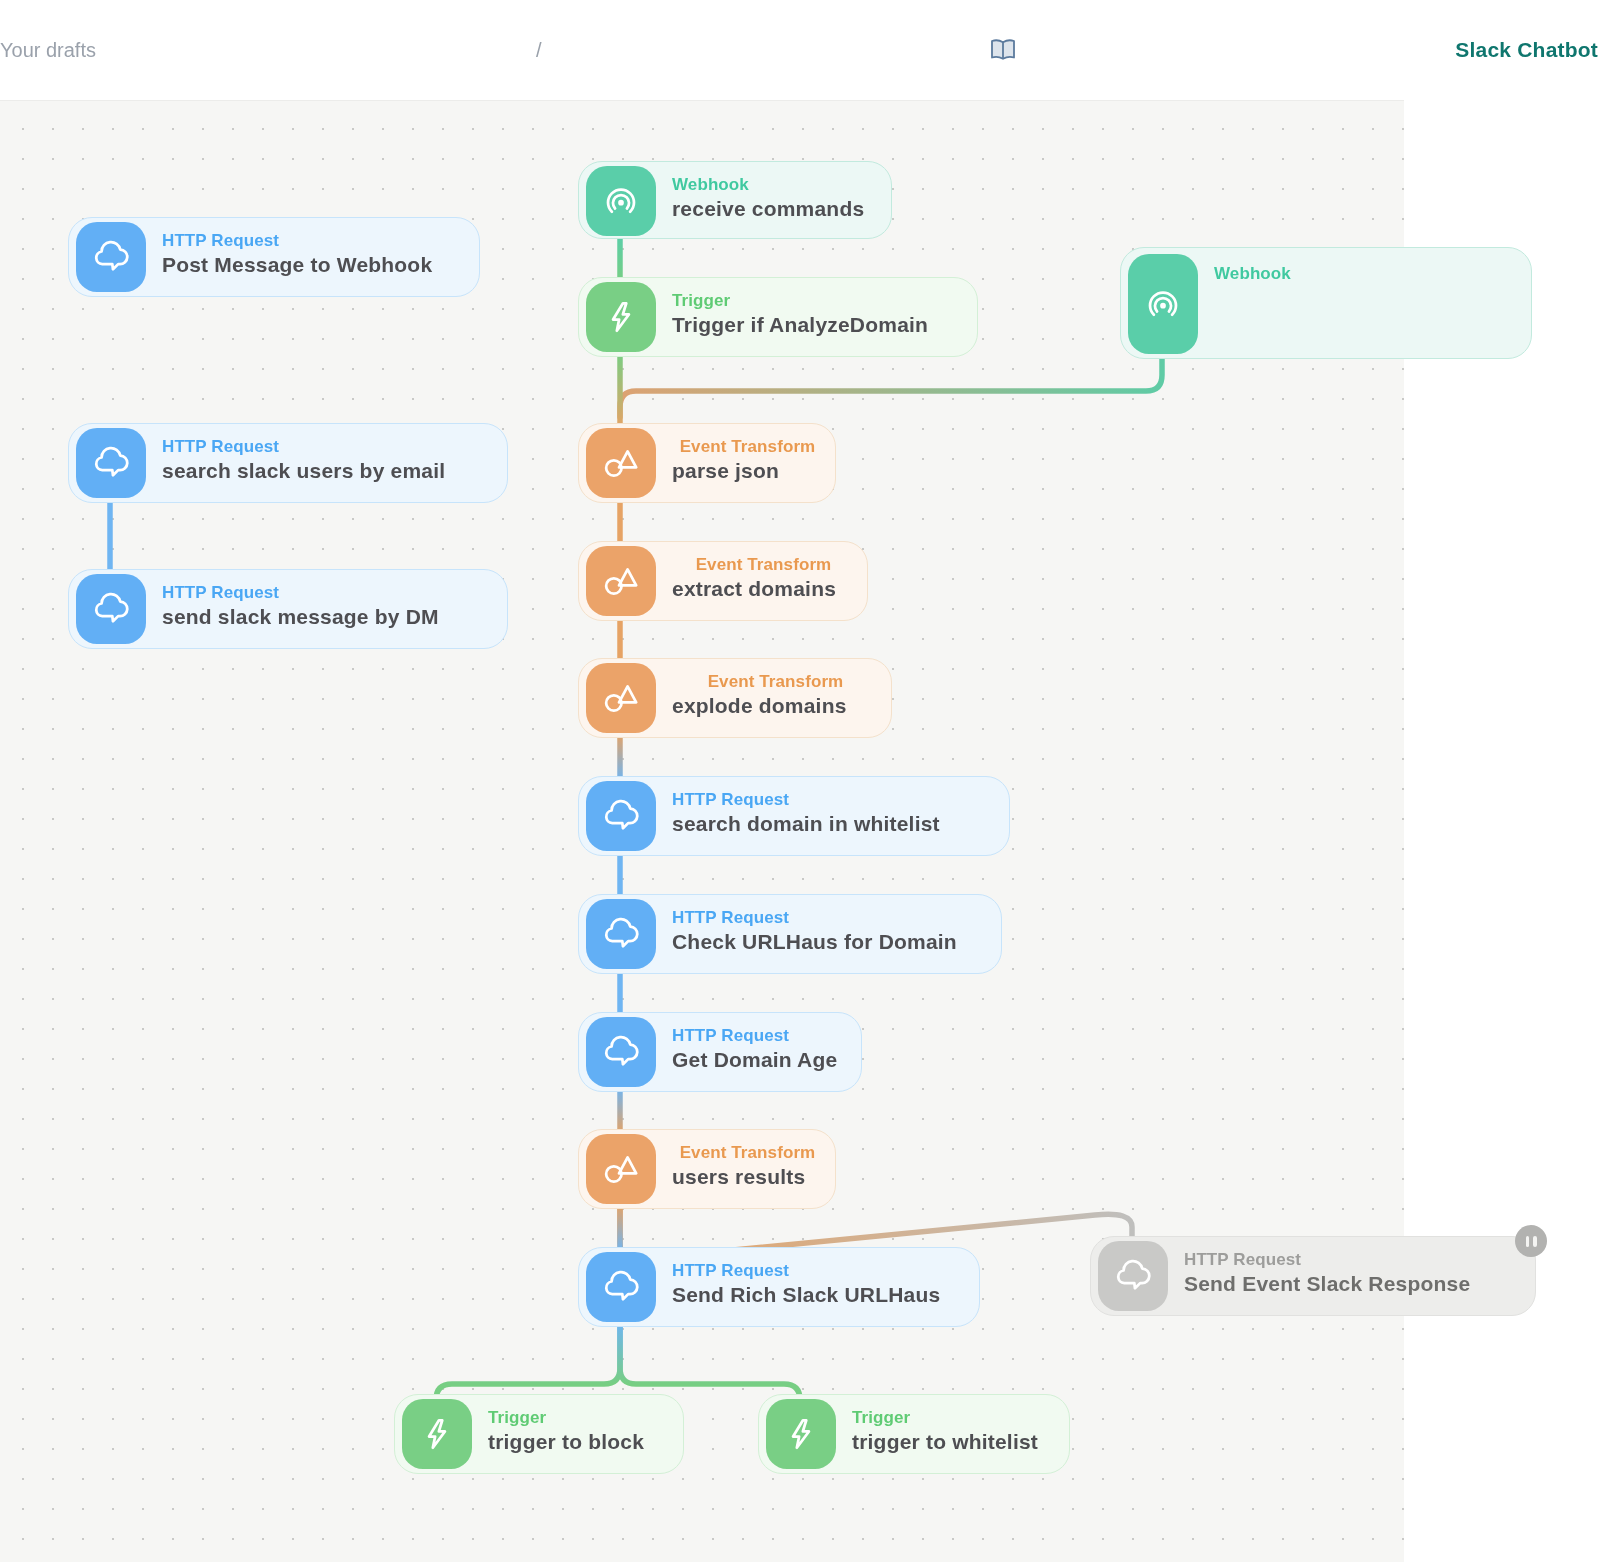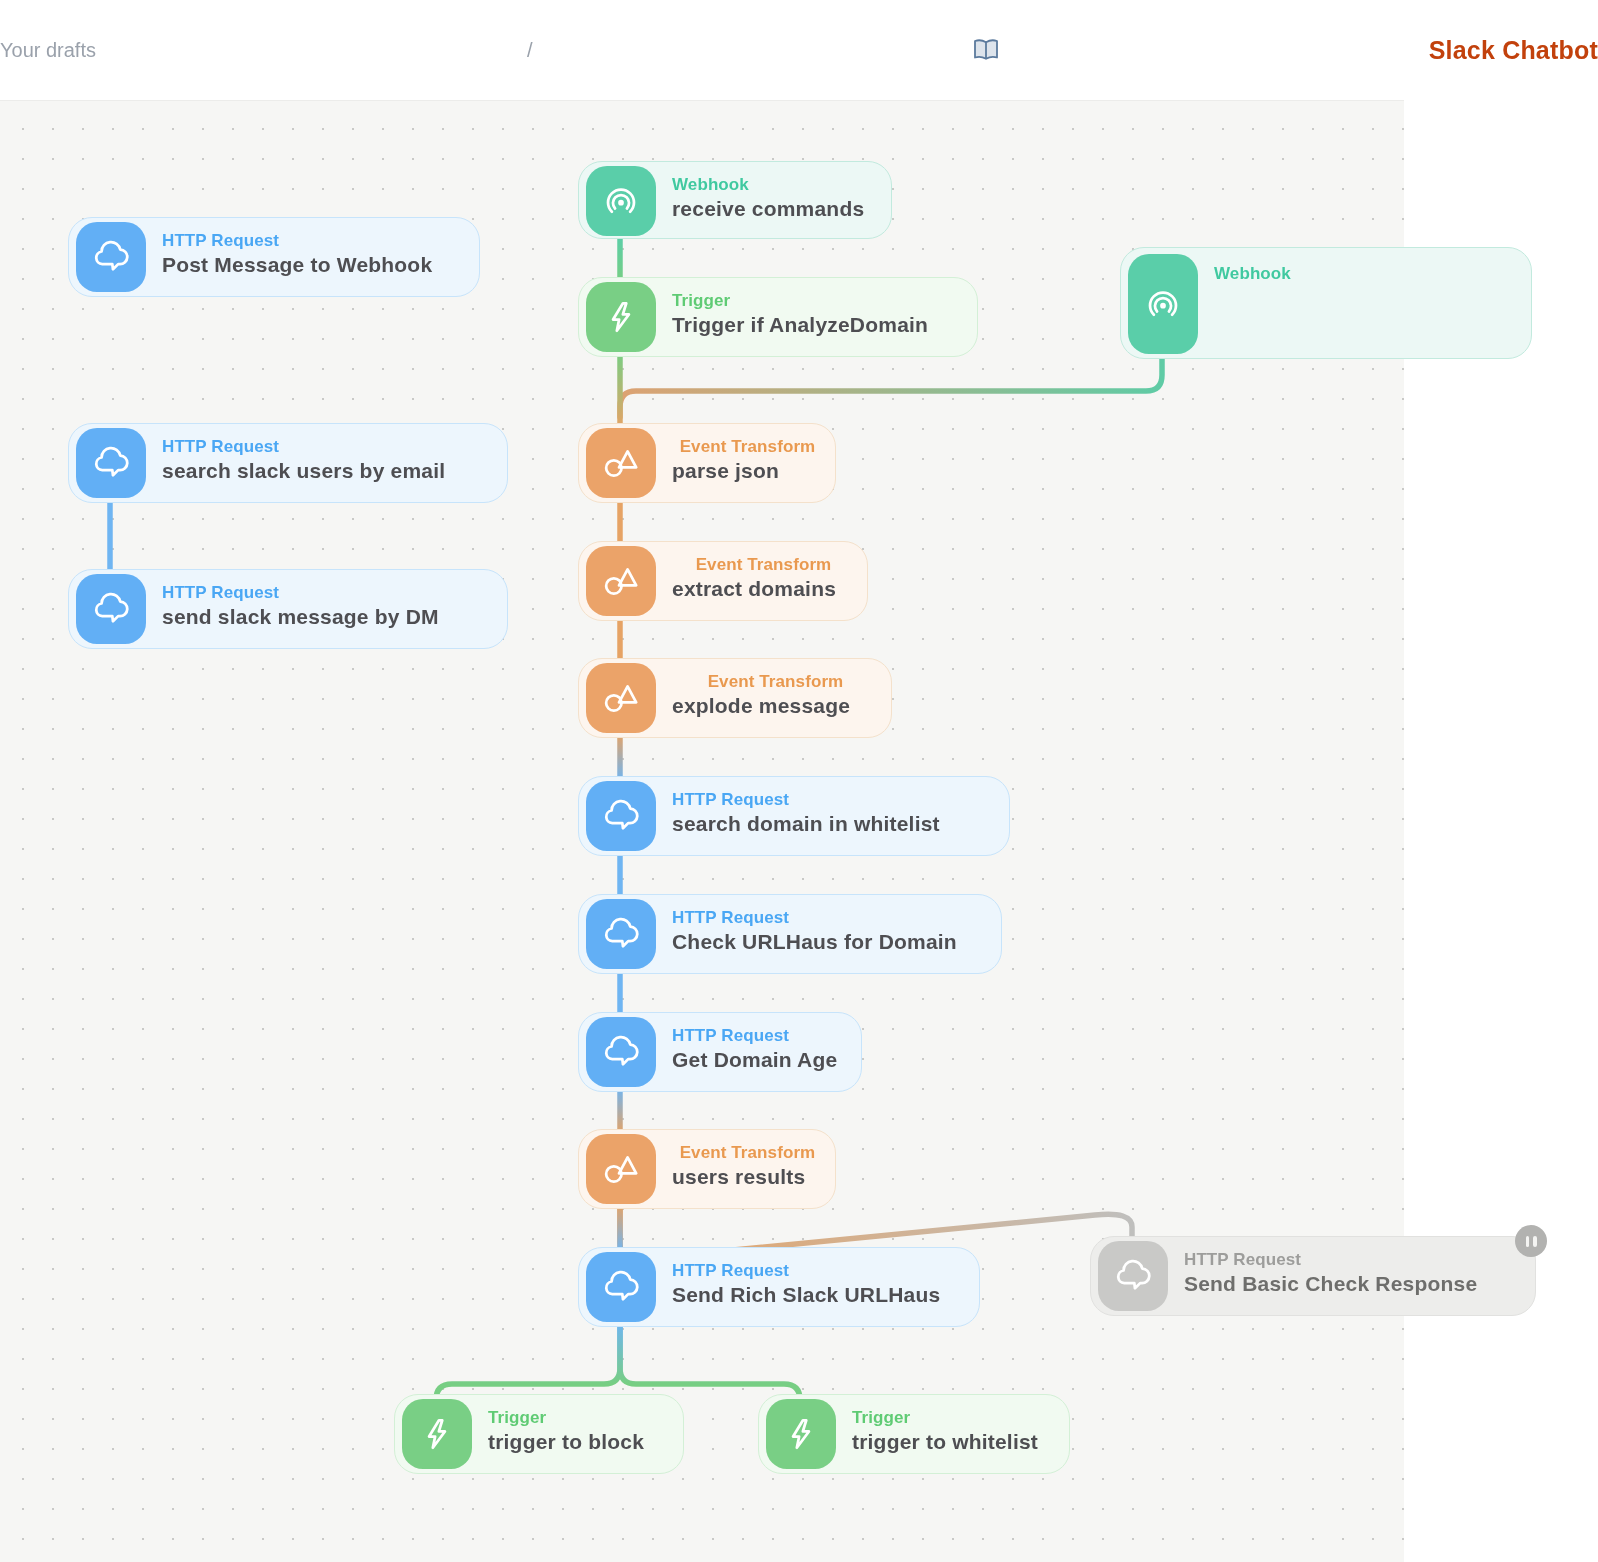--- a/index.html
+++ b/index.html
@@ -3,21 +3,21 @@
 <meta charset="utf-8">
 <style>
   * { margin:0; padding:0; box-sizing:border-box; }
   html,body { width:1598px; height:1562px; background:#ffffff; font-family:"Liberation Sans","DejaVu Sans",sans-serif; overflow:hidden; }
 
   
   .topbar { height:100px; background:#ffffff; display:flex; align-items:center; justify-content:space-between; gap:12px; }
   .crumb-parent { font-size:20px; color:#9aa1ab; }
   .crumb-sep { font-size:20px; color:#9aa1ab; margin-left:2px; }
   .book { width:28px; height:26px; display:inline-flex; margin-left:10px; }
-  .crumb-title { font-size:25px; font-weight:700; color:#c2410c; letter-spacing:.2px; }
+  .crumb-title { font-size:21px; font-weight:700; color:#0f766e; letter-spacing:.2px; }
 
   
   .canvas { position:relative; width:1404px; height:1462px;
     background-color:#f6f6f4;
     background-image:radial-gradient(circle,#c9c9c7 1.3px, transparent 1.5px);
     background-size:30px 30px; background-position:8px 13px;
     border-top:1px solid #ececea; }
   svg.wires { position:absolute; left:0; top:0; width:1598px; height:1462px; pointer-events:none; }
 
   
@@ -219,21 +219,21 @@
 
   <div class="node t-orange" style="left:578px; top:557px; width:314px; height:80px;">
     <span class="icon">
       <svg viewBox="0 0 40 40" fill="none" stroke="#fff" stroke-width="2.5" stroke-linejoin="round">
           <circle cx="13.5" cy="24.5" r="7"></circle>
           <path d="M26 9.5 L33.8 24 L18.2 24 Z"></path>
         </svg>
     </span>
     <span class="txt">
         <span class="lbl">Event Transform</span>
-        <span class="ttl">explode message</span>
+        <span class="ttl">explode domains</span>
       </span>
   </div>
 
   <div class="node t-blue" style="left:578px; top:675px; width:432px; height:80px;">
     <span class="icon">
       <svg viewBox="0 0 40 40" fill="none" stroke="#fff" stroke-width="2.5" stroke-linejoin="round">
           <path d="M12 26.5 A5.8 5.8 0 0 1 11.4 15 A8.6 8.6 0 0 1 28.4 13.2 A5.6 5.6 0 0 1 27.9 26.5 L26.5 26.5 L21.8 31.2 L21.2 26.5 Z"></path>
         </svg>
     </span>
     <span class="txt">
@@ -292,21 +292,21 @@
   </div>
 
   <div class="node t-gray" style="left:1090px; top:1135px; width:446px; height:80px;">
     <span class="icon">
       <svg viewBox="0 0 40 40" fill="none" stroke="#fff" stroke-width="2.5" stroke-linejoin="round">
           <path d="M12 26.5 A5.8 5.8 0 0 1 11.4 15 A8.6 8.6 0 0 1 28.4 13.2 A5.6 5.6 0 0 1 27.9 26.5 L26.5 26.5 L21.8 31.2 L21.2 26.5 Z"></path>
         </svg>
     </span>
     <span class="txt">
         <span class="lbl">HTTP Request</span>
-        <span class="ttl">Send Basic Check Response</span>
+        <span class="ttl">Send Event Slack Response</span>
       </span>
     <span class="pause-badge">
         <i></i>
         <i></i>
       </span>
   </div>
 
   <div class="node t-green" style="left:394px; top:1293px; width:290px; height:80px;">
     <span class="icon">
       <svg viewBox="0 0 40 40" fill="none" stroke="#fff" stroke-width="2.5" stroke-linejoin="round">

